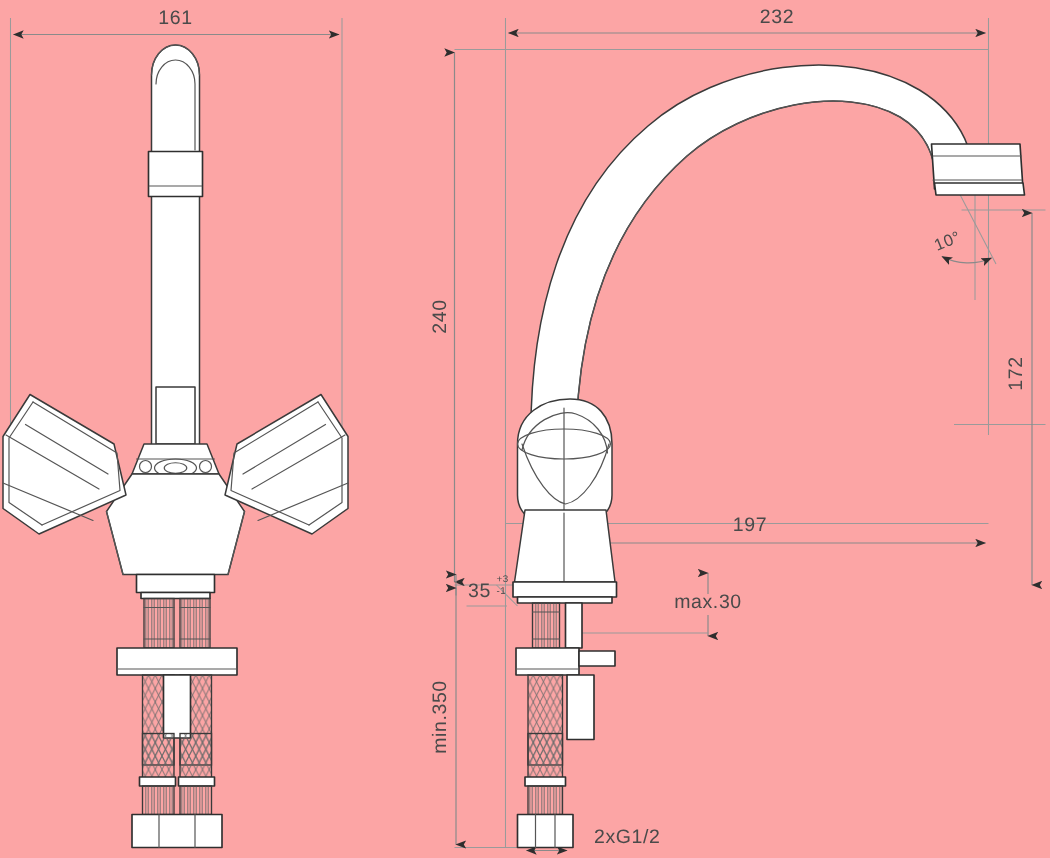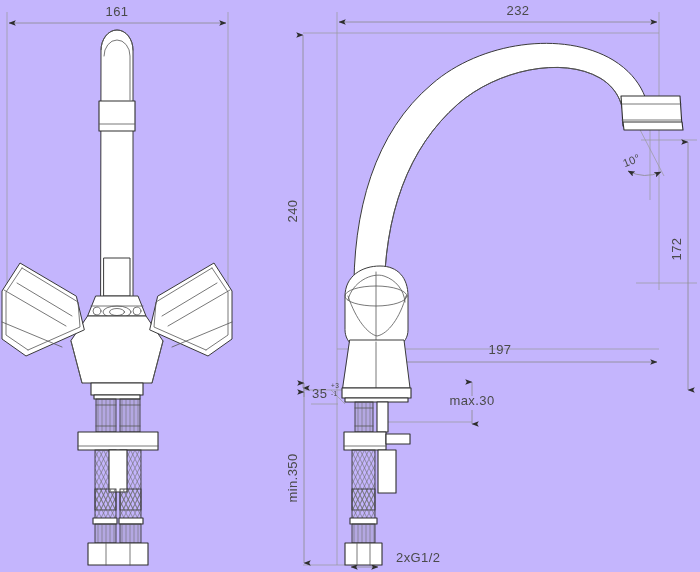--- a/index.html
+++ b/index.html
@@ -7,21 +7,21 @@
     padding: 0;
     background: #ffffff;
   }
   body {
     font-family: "Liberation Sans", sans-serif;
   }
   #sheet {
     position: relative;
     width: 700px;
     height: 572px;
-    background: #c4b5fd;
+    background: #fca5a5;
     overflow: hidden;
   }
   #sheet svg {
     position: absolute;
     left: 0;
     top: 0;
   }
   .dimtext {
     font-family: "Liberation Sans", sans-serif;
     font-size: 13px;

